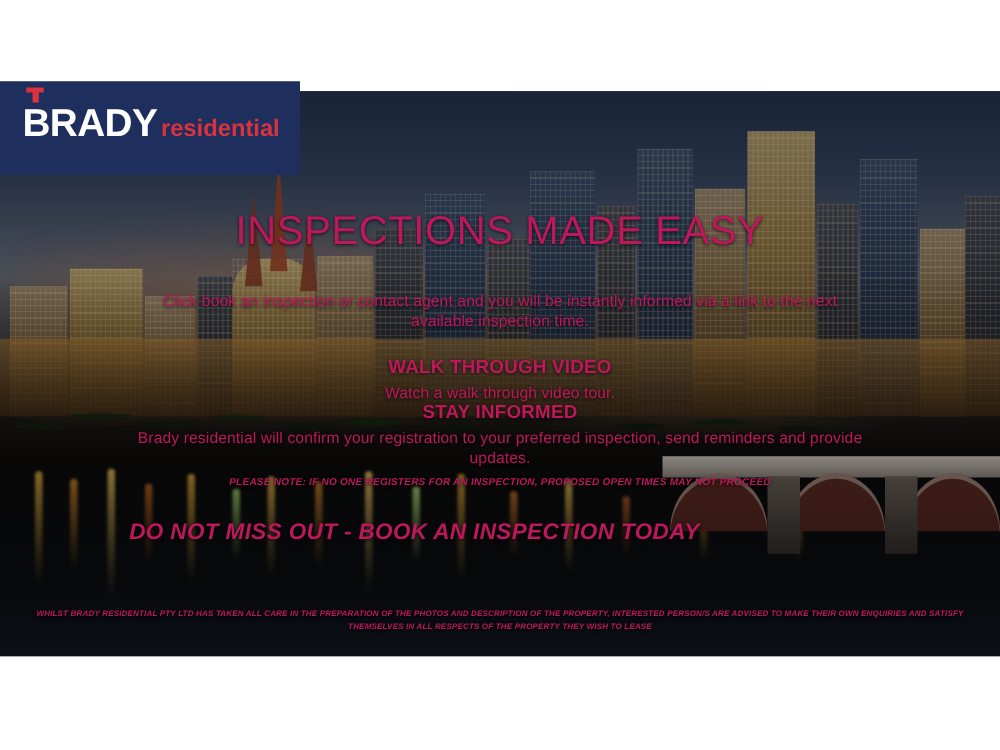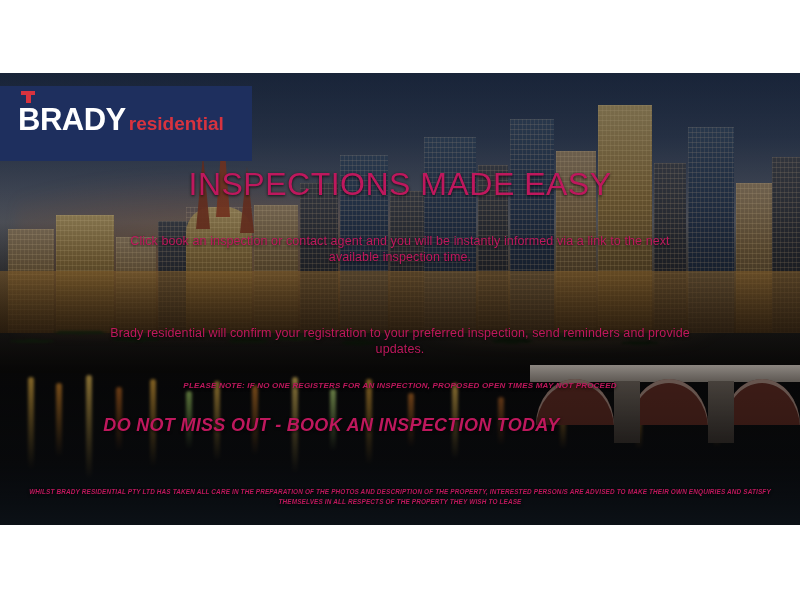--- a/index.html
+++ b/index.html
@@ -148,25 +148,24 @@
 
   
   .veil {
     position: absolute; inset: 0;
     background:
       linear-gradient(to bottom, rgba(20,24,34,.34) 0%, rgba(14,16,22,.22) 30%, rgba(0,0,0,.30) 62%, rgba(0,0,0,.55) 100%);
   }
 
   
   #logo-box {
-    position: absolute; left: 0; top: 86px;
+    position: absolute; left: 0; top: 65px;
     width: 240px; height: 75px;
     background: #1e2f5e;
     overflow: hidden;
-    padding-left: 12px;
   }
   .logo-inner {
     position: absolute; left: 18px; top: 18px;
     display: flex; align-items: baseline;
   }
   .logo-brady {
     font-family: "Liberation Sans", sans-serif;
     font-weight: bold;
     font-size: 31px;
     letter-spacing: -0.5px;
@@ -368,22 +367,27 @@
   </div>
 
   <div id="copy">
 
     <div class="headline t-shadow">INSPECTIONS MADE EASY</div>
 
     <div class="sec1">
       <div class="sec-body t-shadow">Click book an inspection  or contact agent and you will be instantly  informed via a link  to the next available  inspection  time.</div>
     </div>
 
+    <div class="sec2">
+      <div class="sec-head t-shadow">WALK THROUGH VIDEO</div>
+      <div class="sec-body t-shadow">Watch a walk through video tour.</div>
+    </div>
 
     <div class="sec3">
+      <div class="sec-head t-shadow">STAY INFORMED</div>
       <div class="sec-body t-shadow">Brady residential will confirm your registration to your preferred inspection,  send reminders and provide updates.</div>
     </div>
 
     <div class="note t-shadow">PLEASE NOTE:  IF NO ONE REGISTERS FOR AN INSPECTION, PROPOSED OPEN TIMES MAY NOT PROCEED</div>
 
     <div class="cta t-shadow">DO NOT MISS OUT -   BOOK AN INSPECTION TODAY</div>
 
 
     <div class="disclaimer t-shadow">WHILST  BRADY  RESIDENTIAL   PTY LTD HAS TAKEN ALL CARE  IN THE PREPARATION  OF THE PHOTOS AND DESCRIPTION   OF THE PROPERTY,  INTERESTED   PERSON/S  ARE ADVISED  TO MAKE THEIR  OWN ENQUIRIES  AND SATISFY THEMSELVES   IN ALL RESPECTS  OF THE PROPERTY THEY WISH  TO LEASE</div>
 

